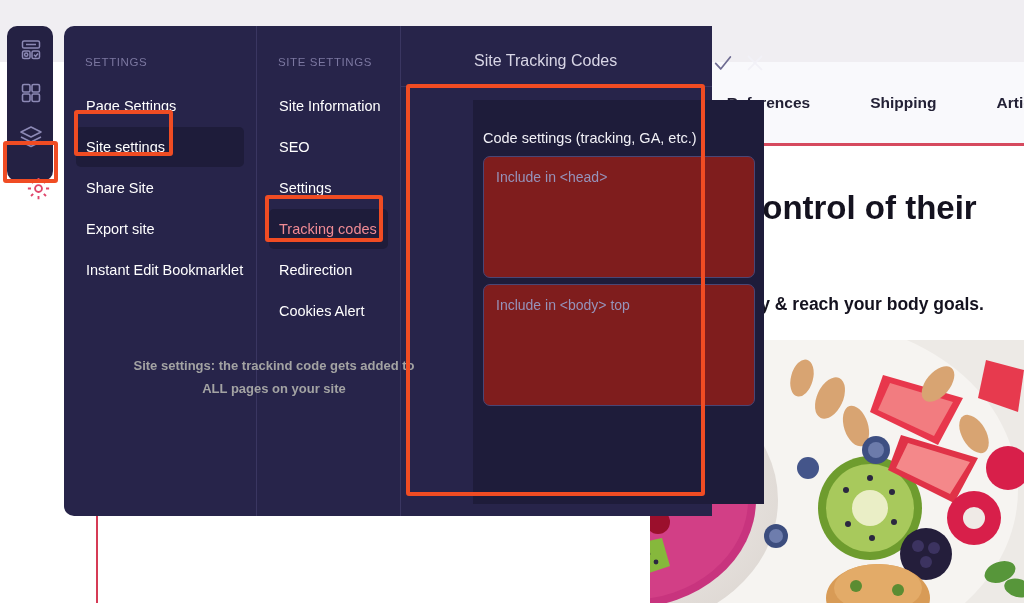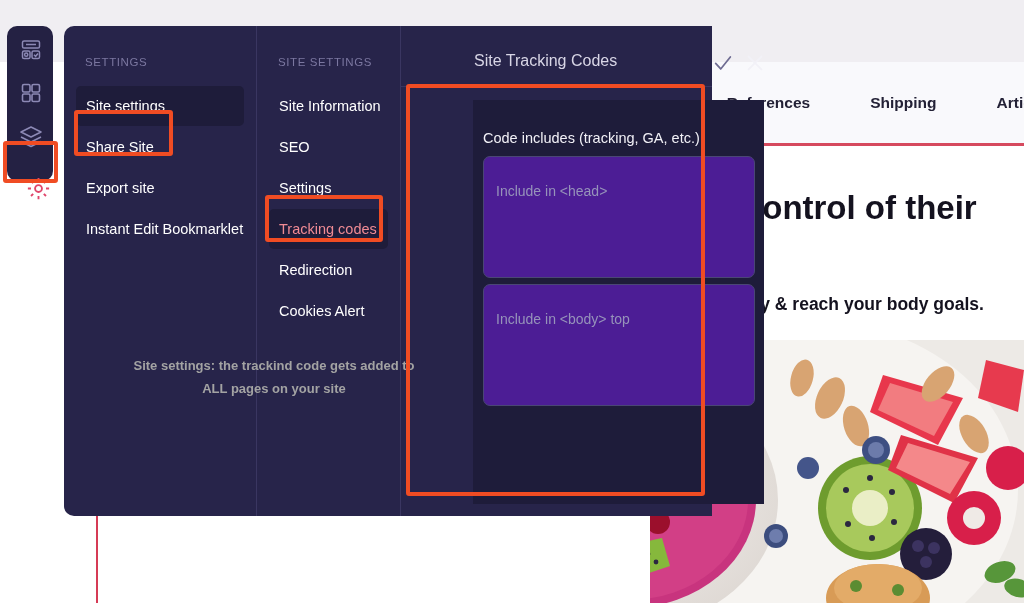--- a/index.html
+++ b/index.html
@@ -164,25 +164,25 @@
   .code-panel {
     position: absolute; left: 72px; top: 62px; width: 291px; height: 404px;
     background: #1e1c3a;
   }
   .code-label {
     position: absolute; left: 10px; top: 30px;
     color: #f2f1f7; font-size: 14.5px;
   }
   .ta {
     position: absolute; left: 10px; width: 272px;
-    background: #4c1d95;
+    background: #7f1d1d;
     border: 1px solid #4a4675;
     border-radius: 7px;
     color: #9693ba; font-size: 14px;
-    padding: 26px 12px 0 12px;
+    padding: 12px 12px 0 12px;
     font-family: "Liberation Sans", sans-serif;
     resize: none; outline: none; overflow: hidden;
   }
   .ta::placeholder { color: #9693ba; opacity: 1; }
   .ta0 { top: 56px; height: 122px; }
   .ta1 { top: 184px; height: 122px; }
   .ta2 { top: 311px; height: 122px; }
 </style>
 </head>
 <body>
@@ -390,20 +390,21 @@
   </div>
   <div class="hl hl-gear"></div>
 
   <div class="panel">
     <div class="col-sep sep1"></div>
     <div class="col-sep sep2"></div>
 
     <div class="col col-settings">
       <div class="col-title">SETTINGS</div>
       <div class="menu">
+        <div class="menu-item">Page Settings</div>
         <div class="menu-item active-dark">Site settings</div>
         <div class="menu-item">Share Site</div>
         <div class="menu-item">Export site</div>
         <div class="menu-item">Instant Edit Bookmarklet</div>
       </div>
     </div>
 
     <div class="col col-site">
       <div class="col-title">SITE SETTINGS</div>
       <div class="menu">
@@ -427,21 +428,21 @@
       </div>
       <div class="dlg-close">
         <svg viewBox="0 0 24 24" fill="none" stroke="currentColor" stroke-width="2.1" stroke-linecap="round">
           <line x1="5" y1="5" x2="19" y2="19"></line>
           <line x1="19" y1="5" x2="5" y2="19"></line>
         </svg>
       </div>
       <div class="dlg-headrule"></div>
 
       <div class="code-panel">
-        <div class="code-label">Code includes (tracking, GA, etc.)</div>
+        <div class="code-label">Code settings (tracking, GA, etc.)</div>
         <textarea class="ta ta0" placeholder="Include in &lt;head&gt;" style=""></textarea>
         <textarea class="ta ta1" placeholder="Include in &lt;body&gt; top" style=""></textarea>
       </div>
     </div>
 
     <div class="note">Site settings: the trackind code gets added to ALL pages on your site</div>
   </div>
 
   <div class="hl hl-site-settings"></div>
   <div class="hl hl-tracking"></div>

